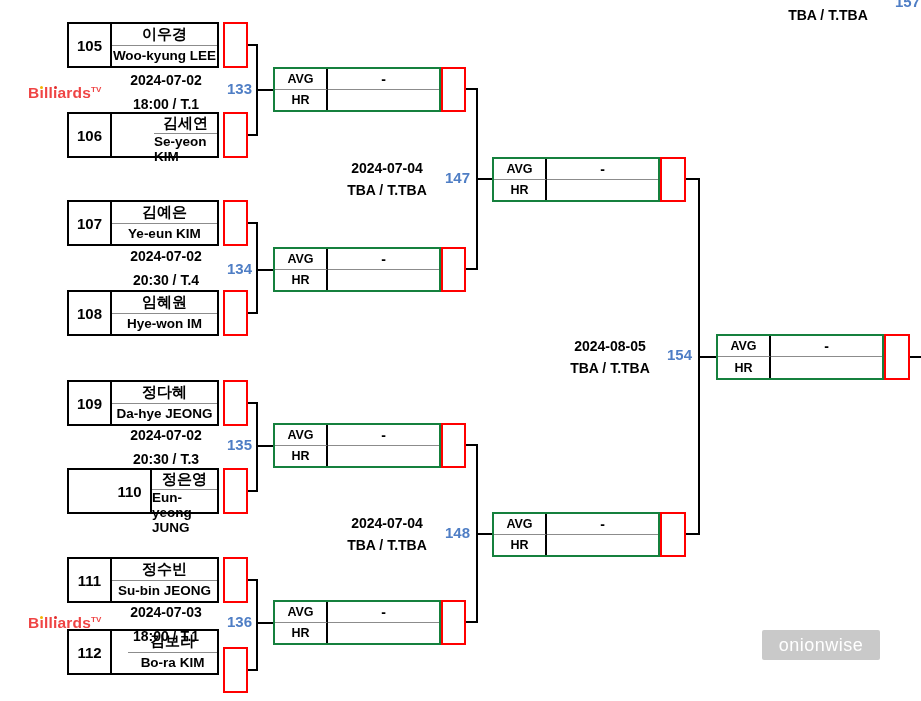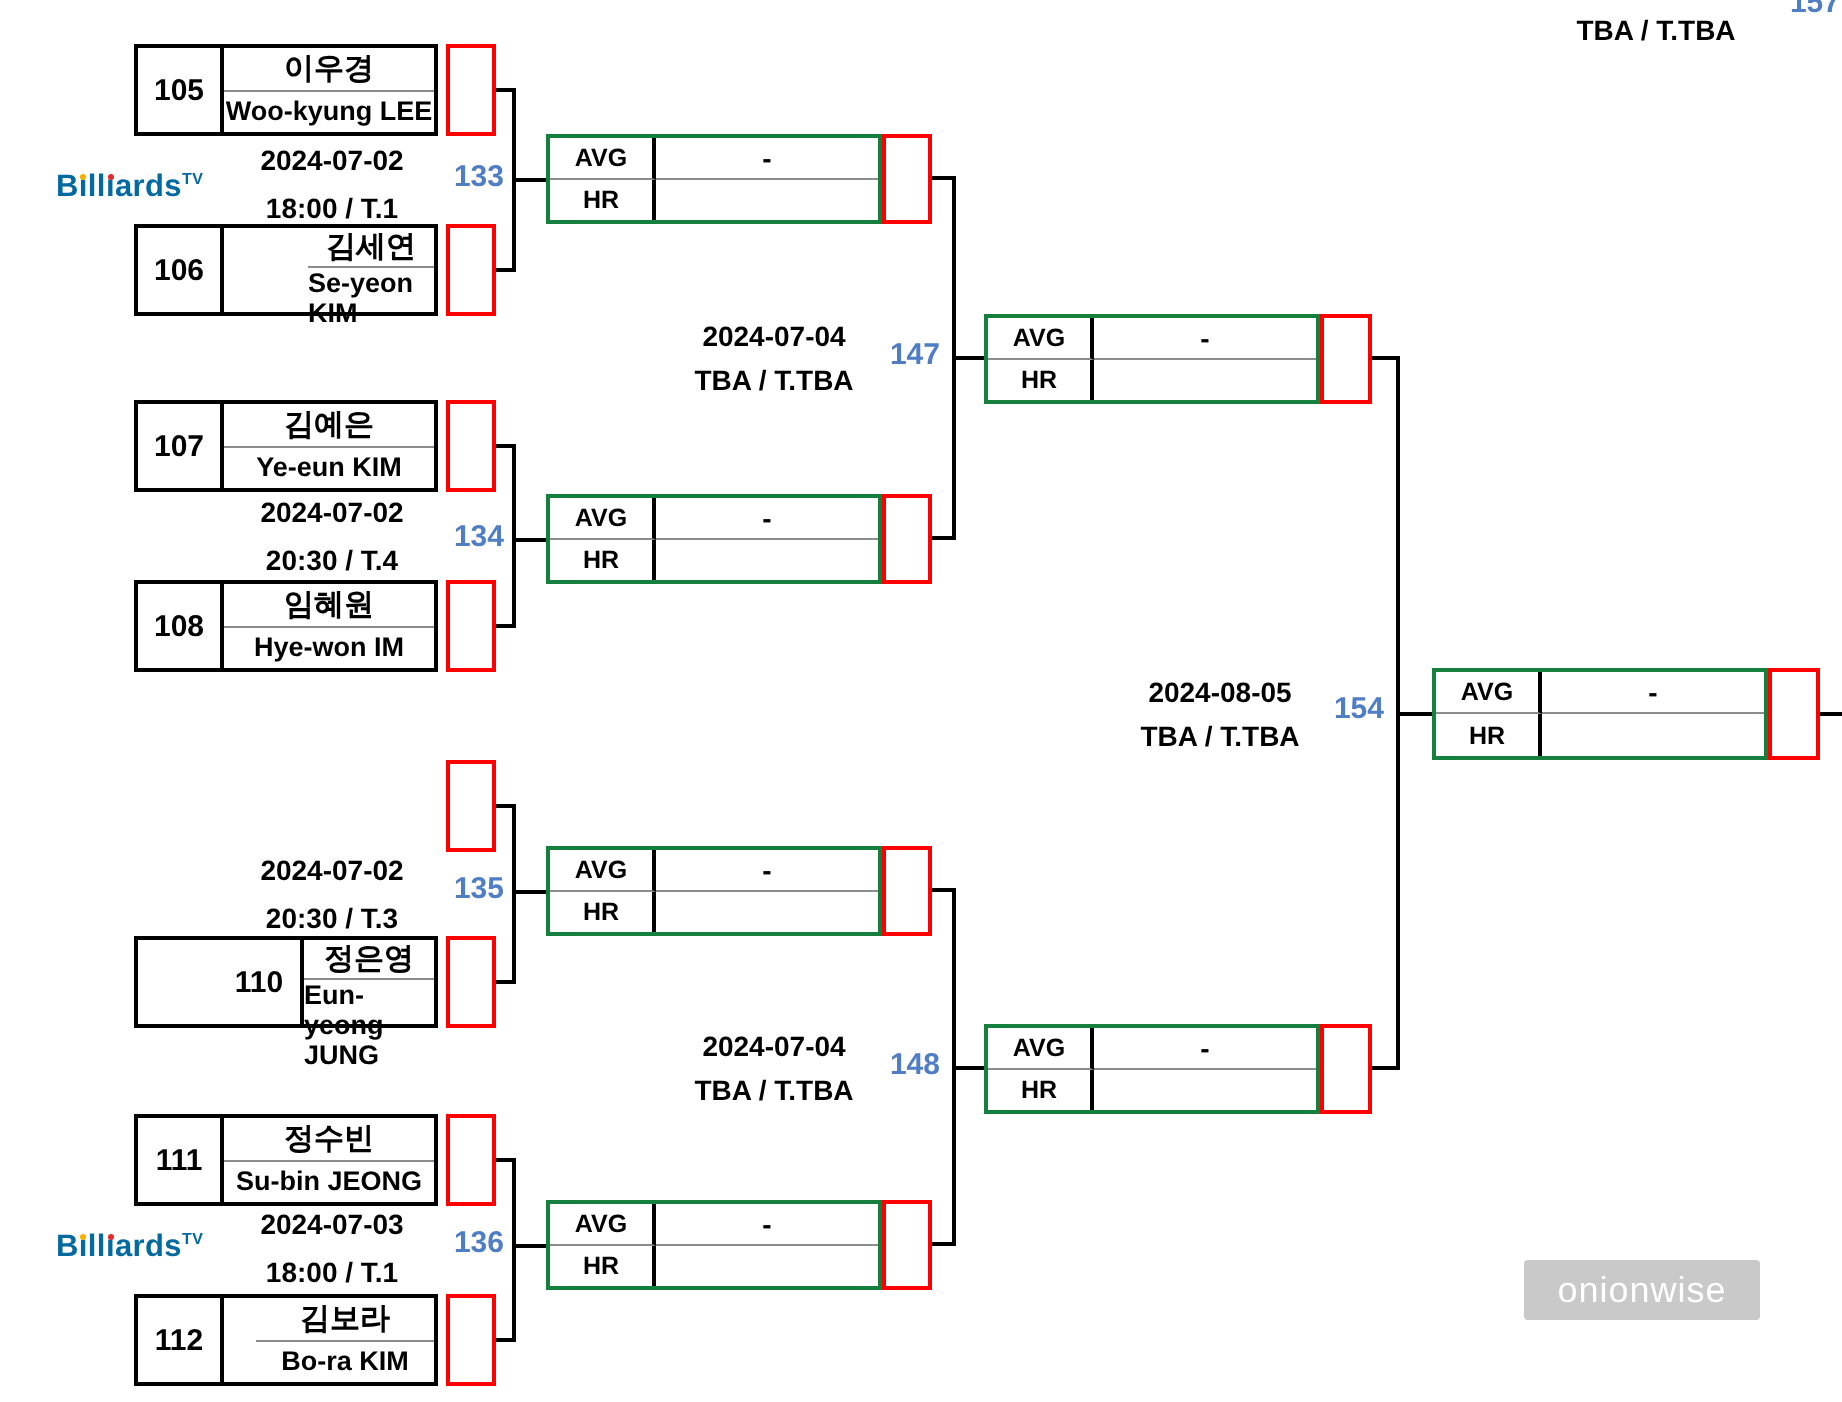--- a/index.html
+++ b/index.html
@@ -30,21 +30,21 @@
   
   .line{position:absolute;background:#000;}
   
   .mno{position:absolute;color:#4f7ec5;font-size:15px;font-weight:700;
        text-align:right;width:54px;line-height:18px;}
   
   .sched{position:absolute;width:140px;text-align:center;font-size:14px;
          font-weight:700;line-height:24px;}
   .sched.tight{line-height:22px;}
   
-  .blogo{position:absolute;font-size:15.5px;font-weight:700;color:#0369a1;
+  .blogo{position:absolute;font-size:15.5px;font-weight:700;color:#ef4444;
          letter-spacing:.2px;line-height:20px;white-space:nowrap;}
   .blogo sup{font-size:8px;font-weight:700;}
   .idot{position:relative;}
   .idot::before{content:"";position:absolute;left:1px;top:2px;width:3px;height:3px;border-radius:50%;}
   .idot.y::before{background:#f2b200;}
   .idot.r::before{background:#e22b2b;}
   
   .wm{position:absolute;left:762px;top:630px;width:118px;height:30px;background:#c9c9c9;
       color:#fff;display:flex;align-items:center;justify-content:center;
       font-size:18px;letter-spacing:.5px;border-radius:2px;}
@@ -85,39 +85,46 @@
   <div class="redcell" style="left:223px;top:200px;width:25px;height:46px;"></div>
   <div class="pbox" style="top:290px;">
     <div class="seed">108</div>
     <div class="pname">
         <div class="kr">임혜원</div>
       <div class="en">Hye-won IM</div>
       </div>
   </div>
   <div class="redcell" style="left:223px;top:290px;width:25px;height:46px;"></div>
 
+  <div class="pbox" style="top:380px;">
+    <div class="seed">109</div>
+    <div class="pname">
+        <div class="kr">정다혜</div>
+      <div class="en">Da-hye JEONG</div>
+      </div>
+  </div>
   <div class="redcell" style="left:223px;top:380px;width:25px;height:46px;"></div>
   <div class="pbox" style="top:468px;padding-left:40px;">
     <div class="seed">110</div>
     <div class="pname">
         <div class="kr">정은영</div>
       <div class="en">Eun-yeong JUNG</div>
       </div>
   </div>
   <div class="redcell" style="left:223px;top:468px;width:25px;height:46px;"></div>
 
   <div class="pbox" style="top:557px;">
     <div class="seed">111</div>
     <div class="pname">
         <div class="kr">정수빈</div>
       <div class="en">Su-bin JEONG</div>
       </div>
   </div>
   <div class="redcell" style="left:223px;top:557px;width:25px;height:46px;"></div>
-  <div class="pbox" style="top:647px;gap:16px;">
+  <div class="pbox" style="top:629px;gap:16px;">
     <div class="seed">112</div>
     <div class="pname">
         <div class="kr">김보라</div>
       <div class="en">Bo-ra KIM</div>
       </div>
   </div>
   <div class="redcell" style="left:223px;top:647px;width:25px;height:46px;"></div>
 
   <div class="sched" style="left:96px;top:68px;">
     <div>2024-07-02</div>

